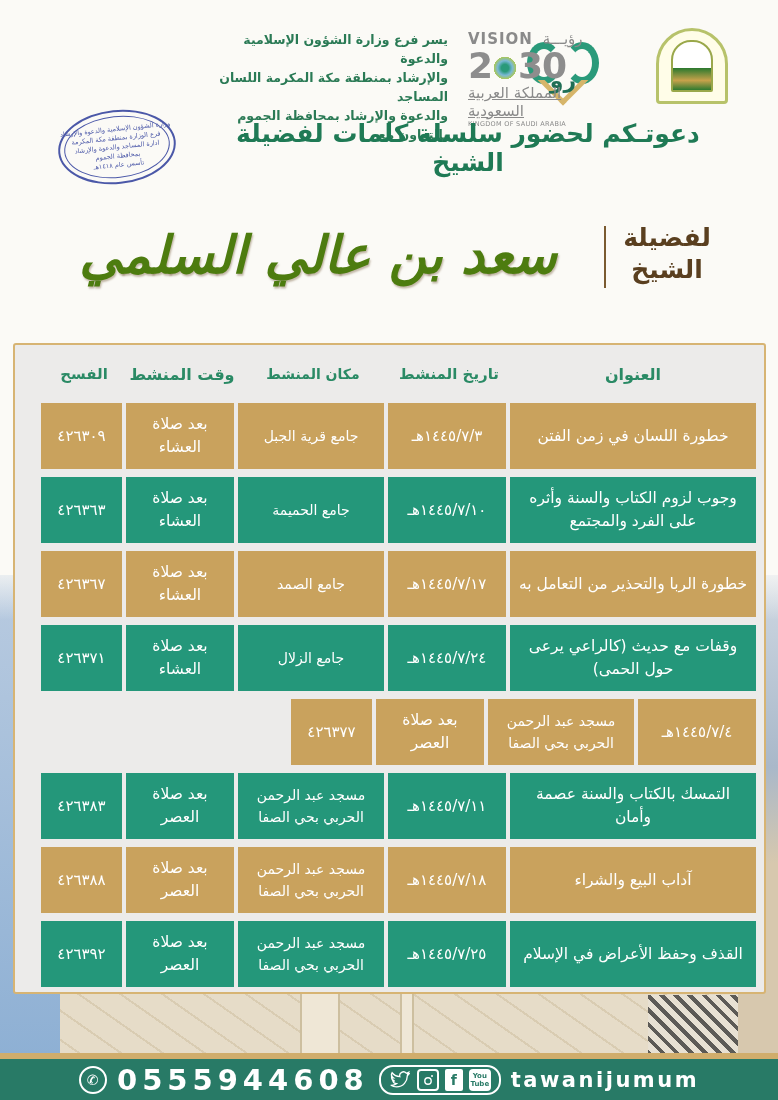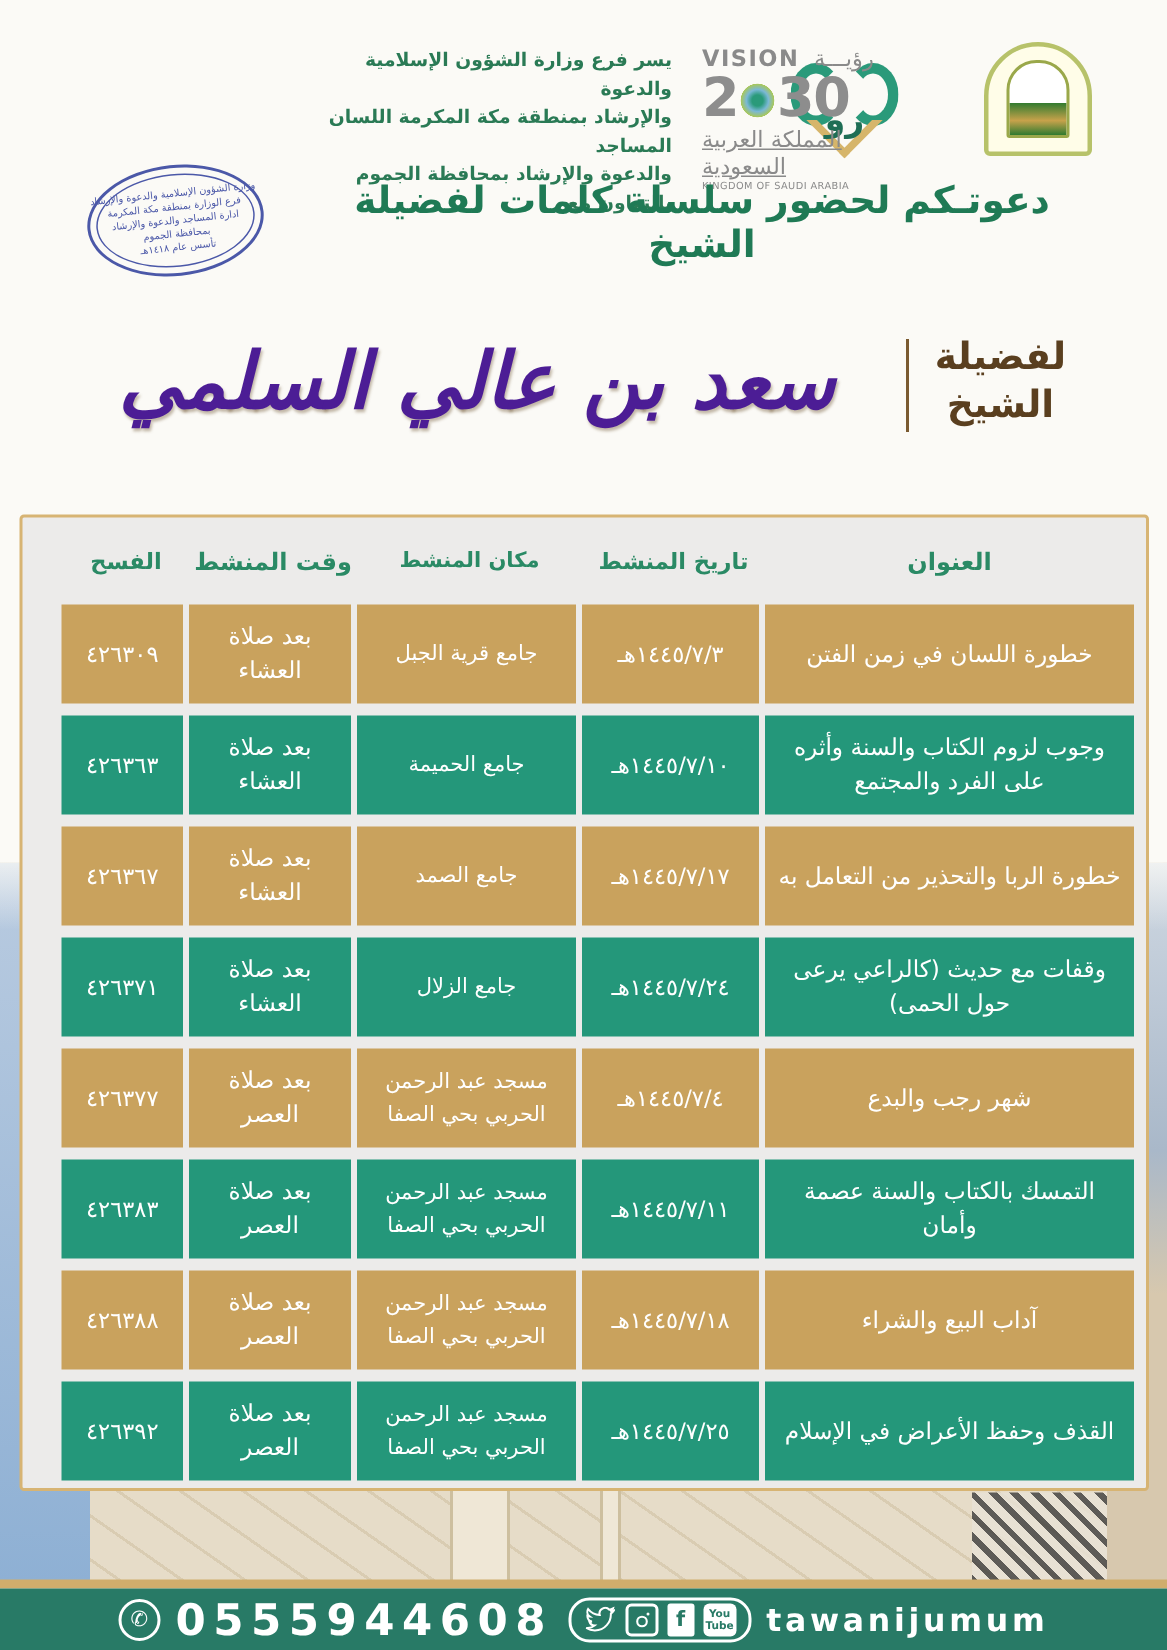--- a/index.html
+++ b/index.html
@@ -89,21 +89,21 @@
     position: absolute; right: 50px; top: 119px; width: 520px; text-align: center;
     color: #1f7a55; font-size: 25px; font-weight: bold;
   }
   .shaykh-label {
     position: absolute; right: 66px; top: 222px; width: 90px; text-align: center;
     color: #5a3f1f; font-size: 25px; font-weight: bold; line-height: 32px;
   }
   .divider-v { position: absolute; right: 172px; top: 226px; width: 2px; height: 62px; background: #7a5a30; }
   .shaykh-name {
     position: absolute; left: 50px; right: 192px; top: 200px; height: 120px;
-    text-align: center; color: #4c1d95; font-family: "DejaVu Serif", serif;
+    text-align: center; color: #4d7c0f; font-family: "DejaVu Serif", serif;
     font-size: 52px; font-style: italic; font-weight: bold; line-height: 110px;
     text-shadow: 1px 2px 2px rgba(90,60,20,.35);
     letter-spacing: -2px;
   }
 
   
   .table-wrap {
     position: absolute; left: 13px; top: 343px; width: 753px; height: 651px;
     background: #ecebea; border: 2px solid #d7b473; border-radius: 3px;
     padding: 0 8px;
@@ -238,21 +238,20 @@
       <div class="cell c-code">٤٢٦٣٦٧</div>
     </div>
     <div class="row green">
       <div class="cell c-title">وقفات مع حديث (كالراعي يرعى حول الحمى)</div>
       <div class="cell c-date">١٤٤٥/٧/٢٤هـ</div>
       <div class="cell c-place">جامع الزلال</div>
       <div class="cell c-time">بعد صلاة العشاء</div>
       <div class="cell c-code">٤٢٦٣٧١</div>
     </div>
     <div class="row gold">
-      <div class="cell c-title">شهر رجب والبدع</div>
       <div class="cell c-date">١٤٤٥/٧/٤هـ</div>
       <div class="cell c-place">مسجد عبد الرحمن الحربي بحي الصفا</div>
       <div class="cell c-time">بعد صلاة العصر</div>
       <div class="cell c-code">٤٢٦٣٧٧</div>
     </div>
     <div class="row green">
       <div class="cell c-title">التمسك بالكتاب والسنة عصمة وأمان</div>
       <div class="cell c-date">١٤٤٥/٧/١١هـ</div>
       <div class="cell c-place">مسجد عبد الرحمن الحربي بحي الصفا</div>
       <div class="cell c-time">بعد صلاة العصر</div>

